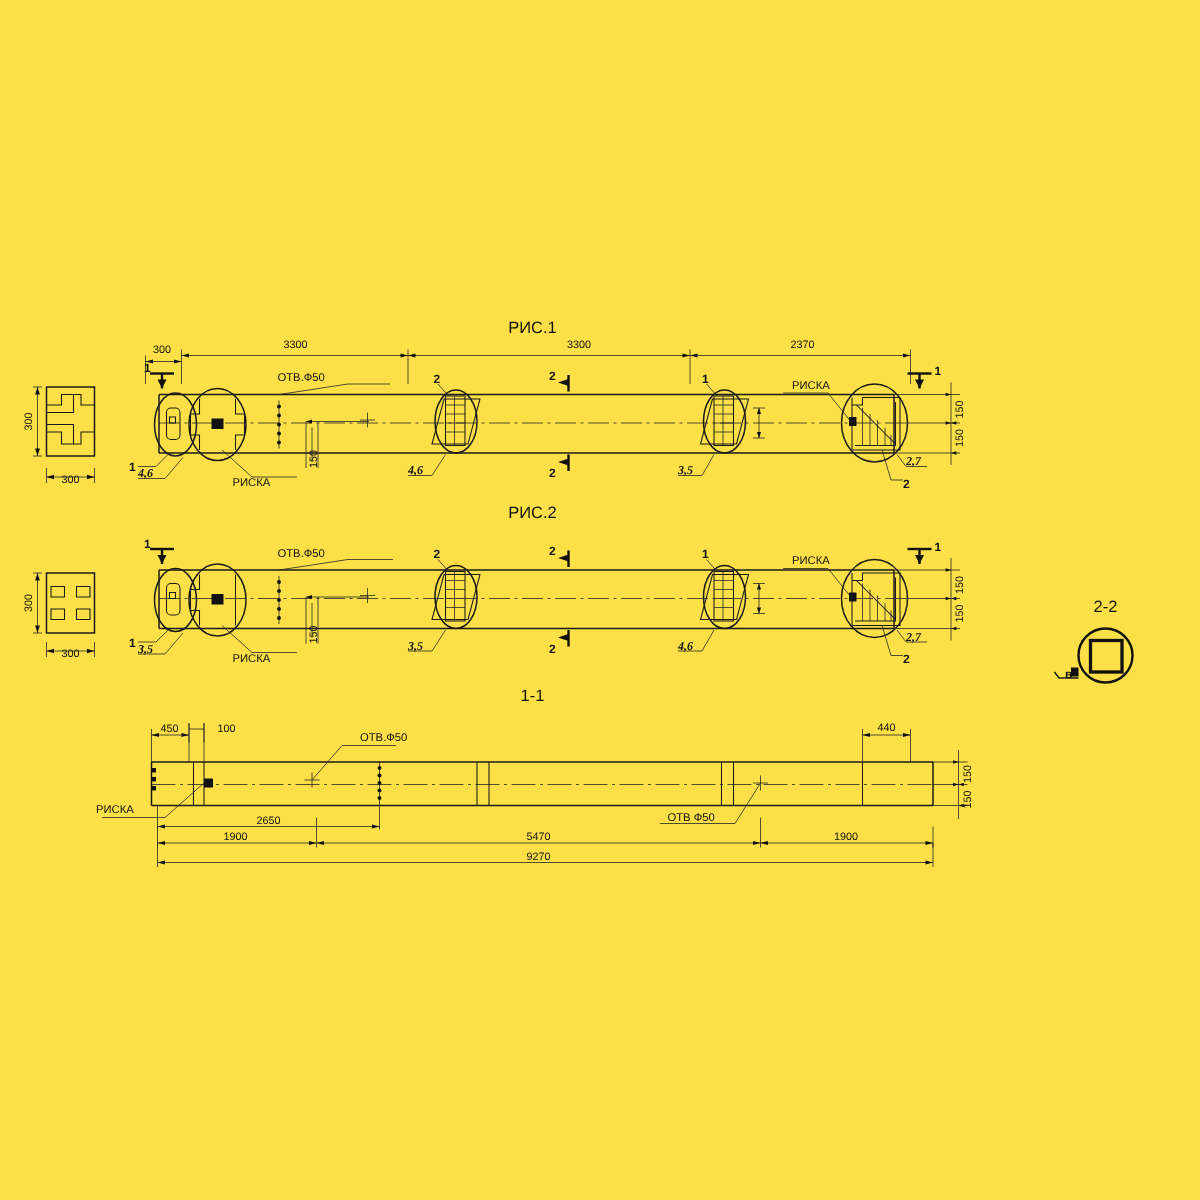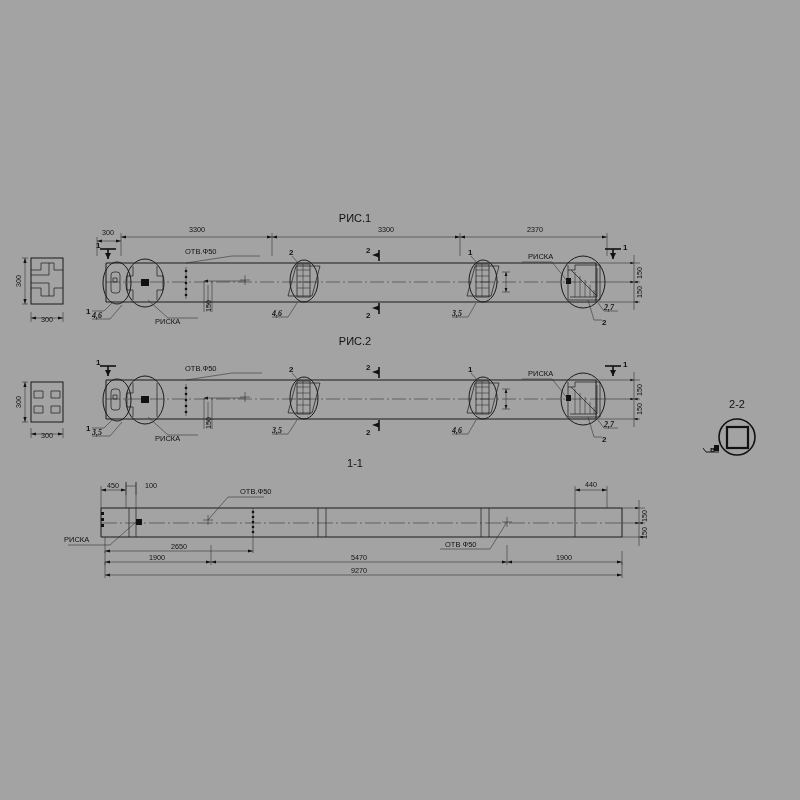--- a/index.html
+++ b/index.html
@@ -10,21 +10,21 @@
   body {
     width: 800px;
     height: 800px;
     font-family: "Liberation Sans", sans-serif;
     overflow: hidden;
   }
   #sheet {
     position: relative;
     width: 800px;
     height: 800px;
-    background: #a3a3a3;
+    background: #fde047;
   }
   svg#drawing {
     display: block;
     width: 800px;
     height: 800px;
   }
   .ln {
     stroke: #1a1a1a;
     stroke-width: 1;
     fill: none;

